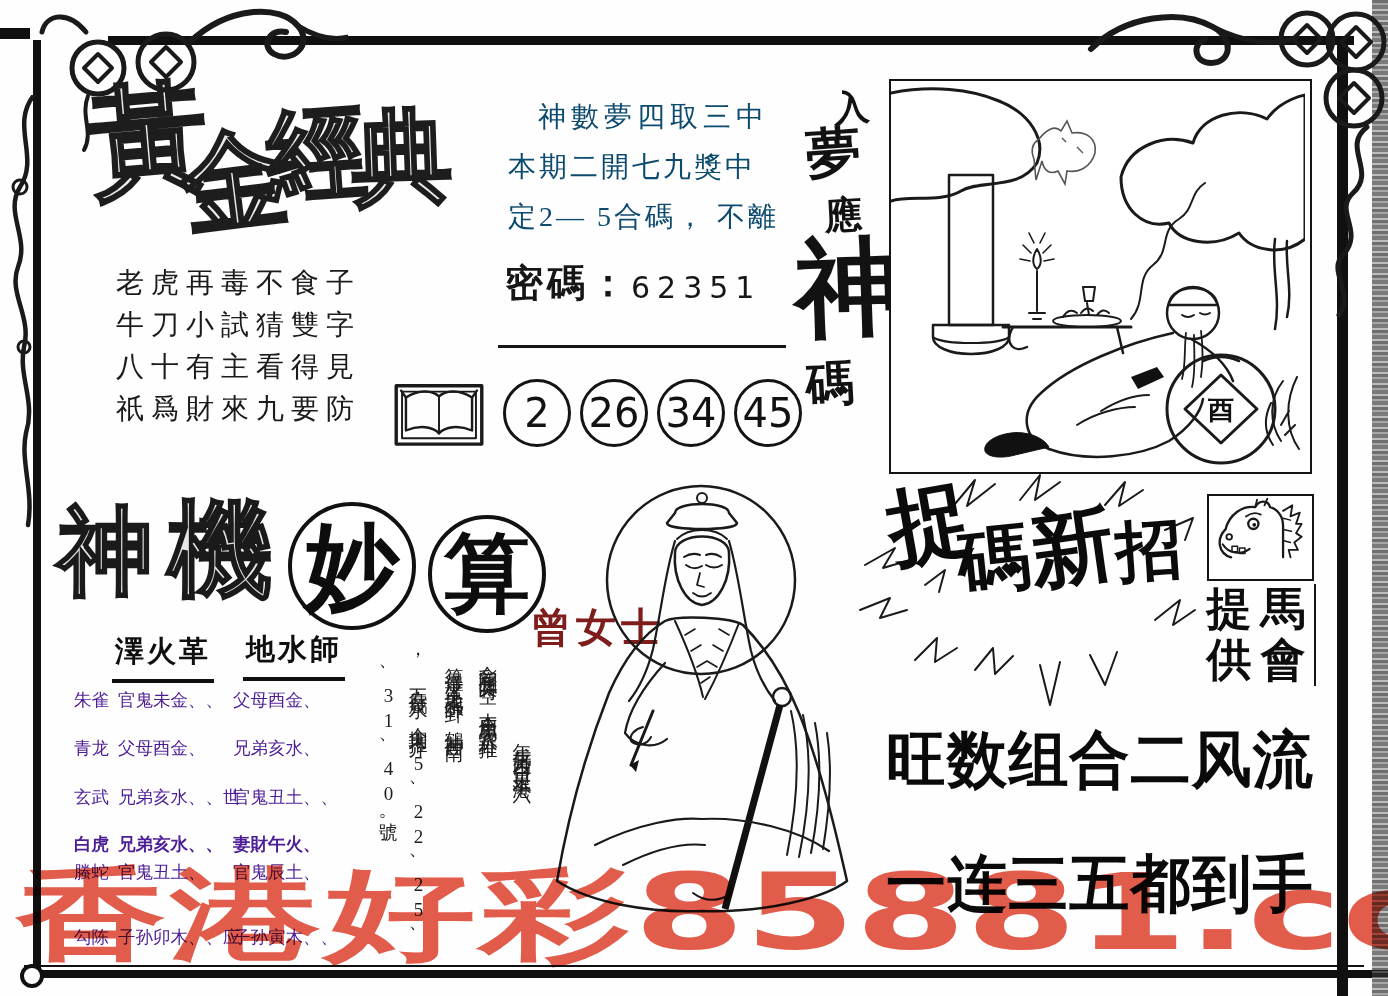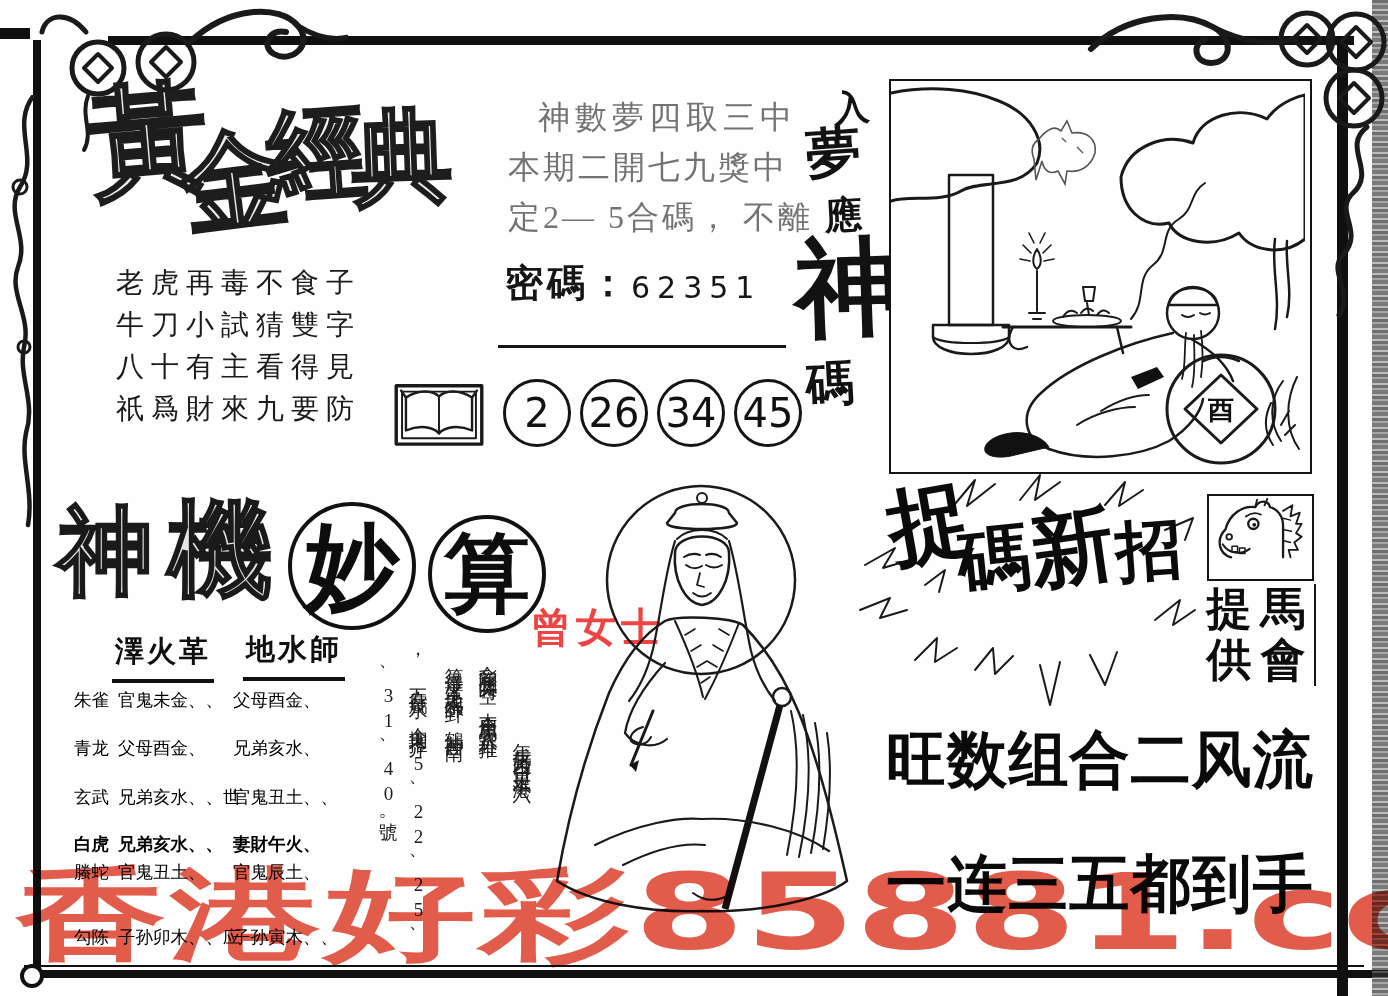--- a/index.html
+++ b/index.html
@@ -10,44 +10,44 @@
   .bar{position:absolute;background:#101010;}
   .ring{position:absolute;width:16px;height:16px;border:4px solid #101010;border-radius:50%;background:#fff;}
   .edge-noise{position:absolute;right:0;top:0;width:16px;height:996px;opacity:.65;
     background:repeating-linear-gradient(180deg,#222 0 3px,#777 3px 5px,#333 5px 9px,#999 9px 11px);}
   
   .mast-char{position:absolute;font-weight:700;color:rgba(25,25,25,.08);
     -webkit-text-stroke:2.6px #1d1d1d;line-height:1;}
   
   .poem{position:absolute;left:116px;top:262px;font-size:28px;line-height:42px;letter-spacing:7px;color:#1b1b1b;}
   
-  .pred{position:absolute;left:508px;top:92px;font-size:32px;line-height:50px;letter-spacing:3px;color:#737373;}
+  .pred{position:absolute;left:508px;top:92px;font-size:28px;line-height:50px;letter-spacing:3px;color:#0c4a6e;}
   .pred .l1{padding-left:30px;letter-spacing:5px;}
   .pw{position:absolute;left:505px;top:258px;}
   .pw .lab{font-size:38px;font-weight:700;letter-spacing:4px;}
   .pw .val{font-family:"DejaVu Sans","Liberation Sans",sans-serif;font-size:30px;letter-spacing:7px;vertical-align:-2px;}
   .rule{position:absolute;left:498px;top:345px;width:288px;height:3px;background:#161616;}
   .nums{position:absolute;left:503px;top:379px;display:flex;gap:9px;}
   .num-circle{width:62px;height:62px;border:3.5px solid #141414;border-radius:50%;
     display:flex;align-items:center;justify-content:center;
     font-family:"DejaVu Sans","Liberation Sans",sans-serif;font-size:40px;color:#111;}
   
   .dream-char{position:absolute;line-height:1;font-weight:700;color:#121212;}
   
   .scene-box{position:absolute;left:889px;top:79px;width:419px;height:391px;border:2.5px solid #141414;background:#fff;}
   
   .seal-char{position:absolute;color:rgba(20,20,20,.1);-webkit-text-stroke:2.4px #1a1a1a;line-height:1;font-weight:700;}
   .circle-char{position:absolute;border:4px solid #111;border-radius:50%;background:#fff;
     display:flex;align-items:center;justify-content:center;font-weight:900;
     font-family:"DejaVu Sans","Liberation Sans",sans-serif;color:#0d0d0d;}
-  .author{position:absolute;left:531px;top:600px;font-size:40px;font-weight:700;letter-spacing:5px;color:#ef4444;
+  .author{position:absolute;left:531px;top:600px;font-size:40px;font-weight:700;letter-spacing:5px;color:#7f1d1d;
     font-family:Liberation Serif, serif;}
   .hexhead{position:absolute;font-size:29px;font-weight:900;letter-spacing:3px;color:#0f0f0f;
     font-family:"DejaVu Sans","Liberation Sans",sans-serif;border-bottom:4px solid #101010;padding:0 3px 7px 3px;}
-  .hexrow{position:absolute;left:0;top:0;width:380px;height:24px;font-size:17.5px;color:#000000;}
+  .hexrow{position:absolute;left:0;top:0;width:380px;height:24px;font-size:17.5px;color:#4c1d95;}
   .hexrow .god{position:absolute;left:74px;}
   .hexrow .c1{position:absolute;left:118px;text-align:right;}
   .hexrow .c2{position:absolute;left:233px;}
   
   .vcol{position:absolute;writing-mode:vertical-rl;text-orientation:upright;
     font-size:19px;letter-spacing:4px;color:#1d1d1d;line-height:24px;}
   
   .burst-char{position:absolute;font-weight:900;color:#0b0b0b;line-height:1;}
   
   .horse-box{position:absolute;left:1207px;top:494px;width:103px;height:83px;border:2.5px solid #141414;background:#fff;}

